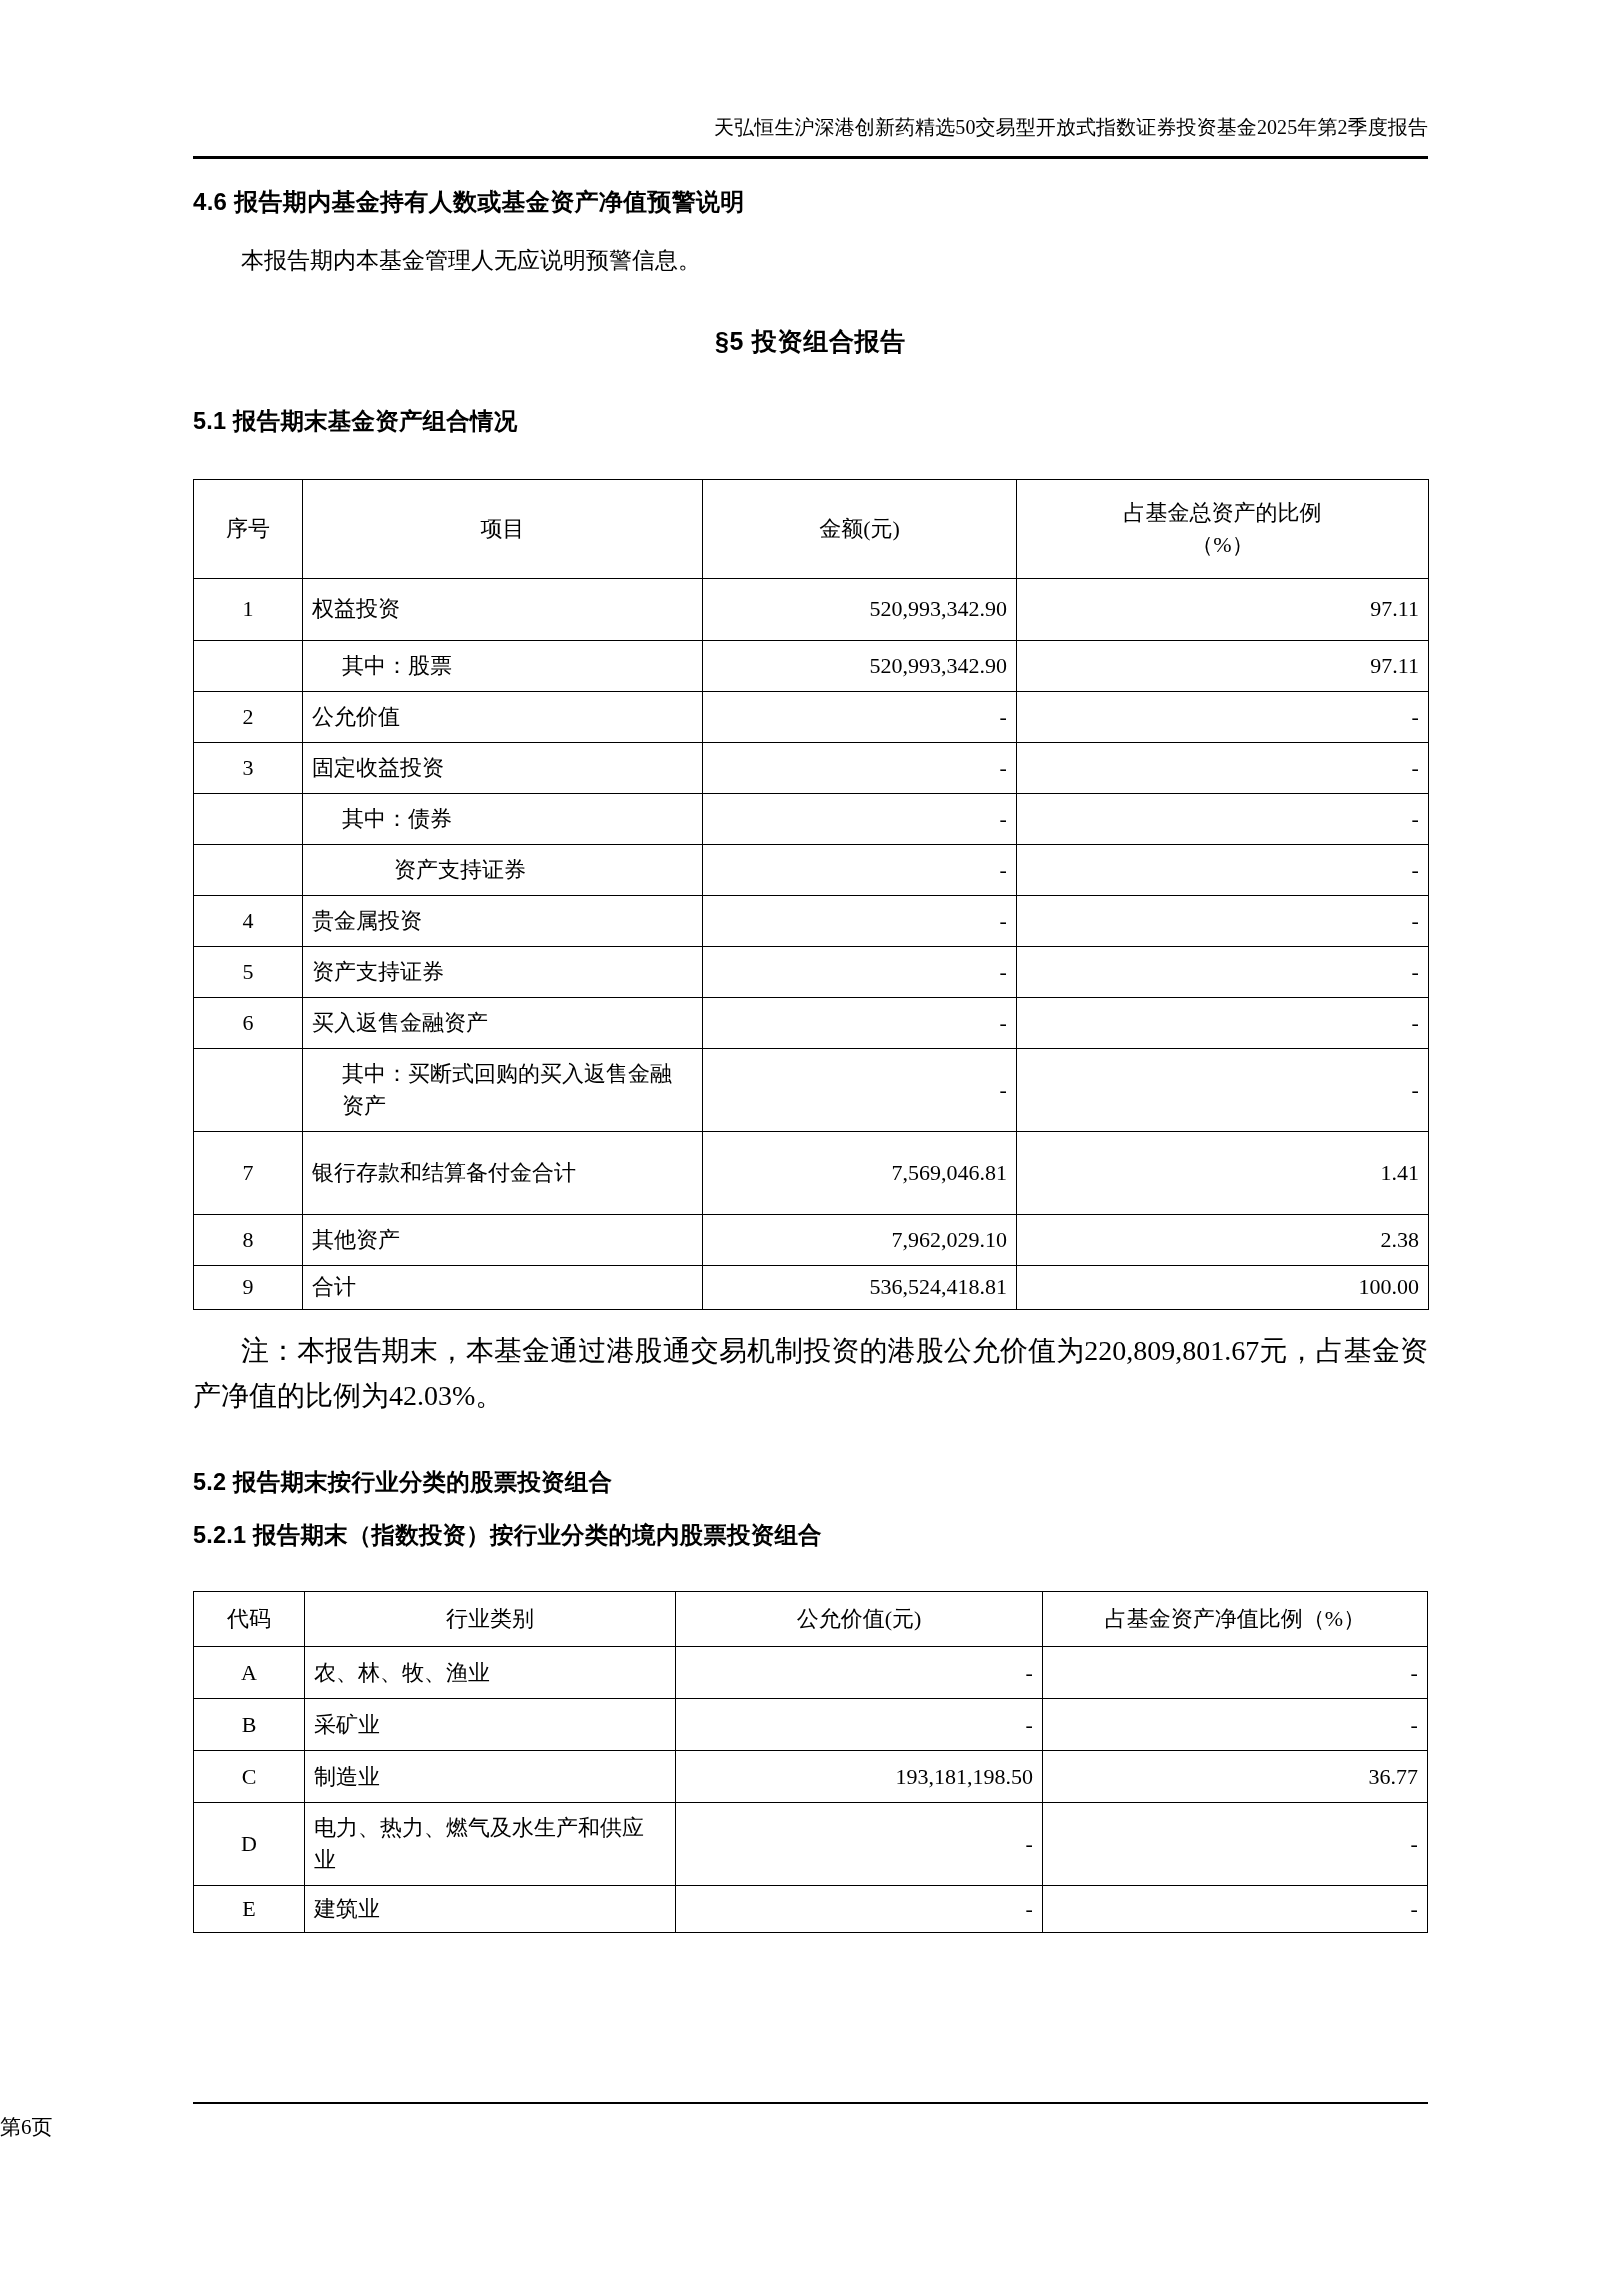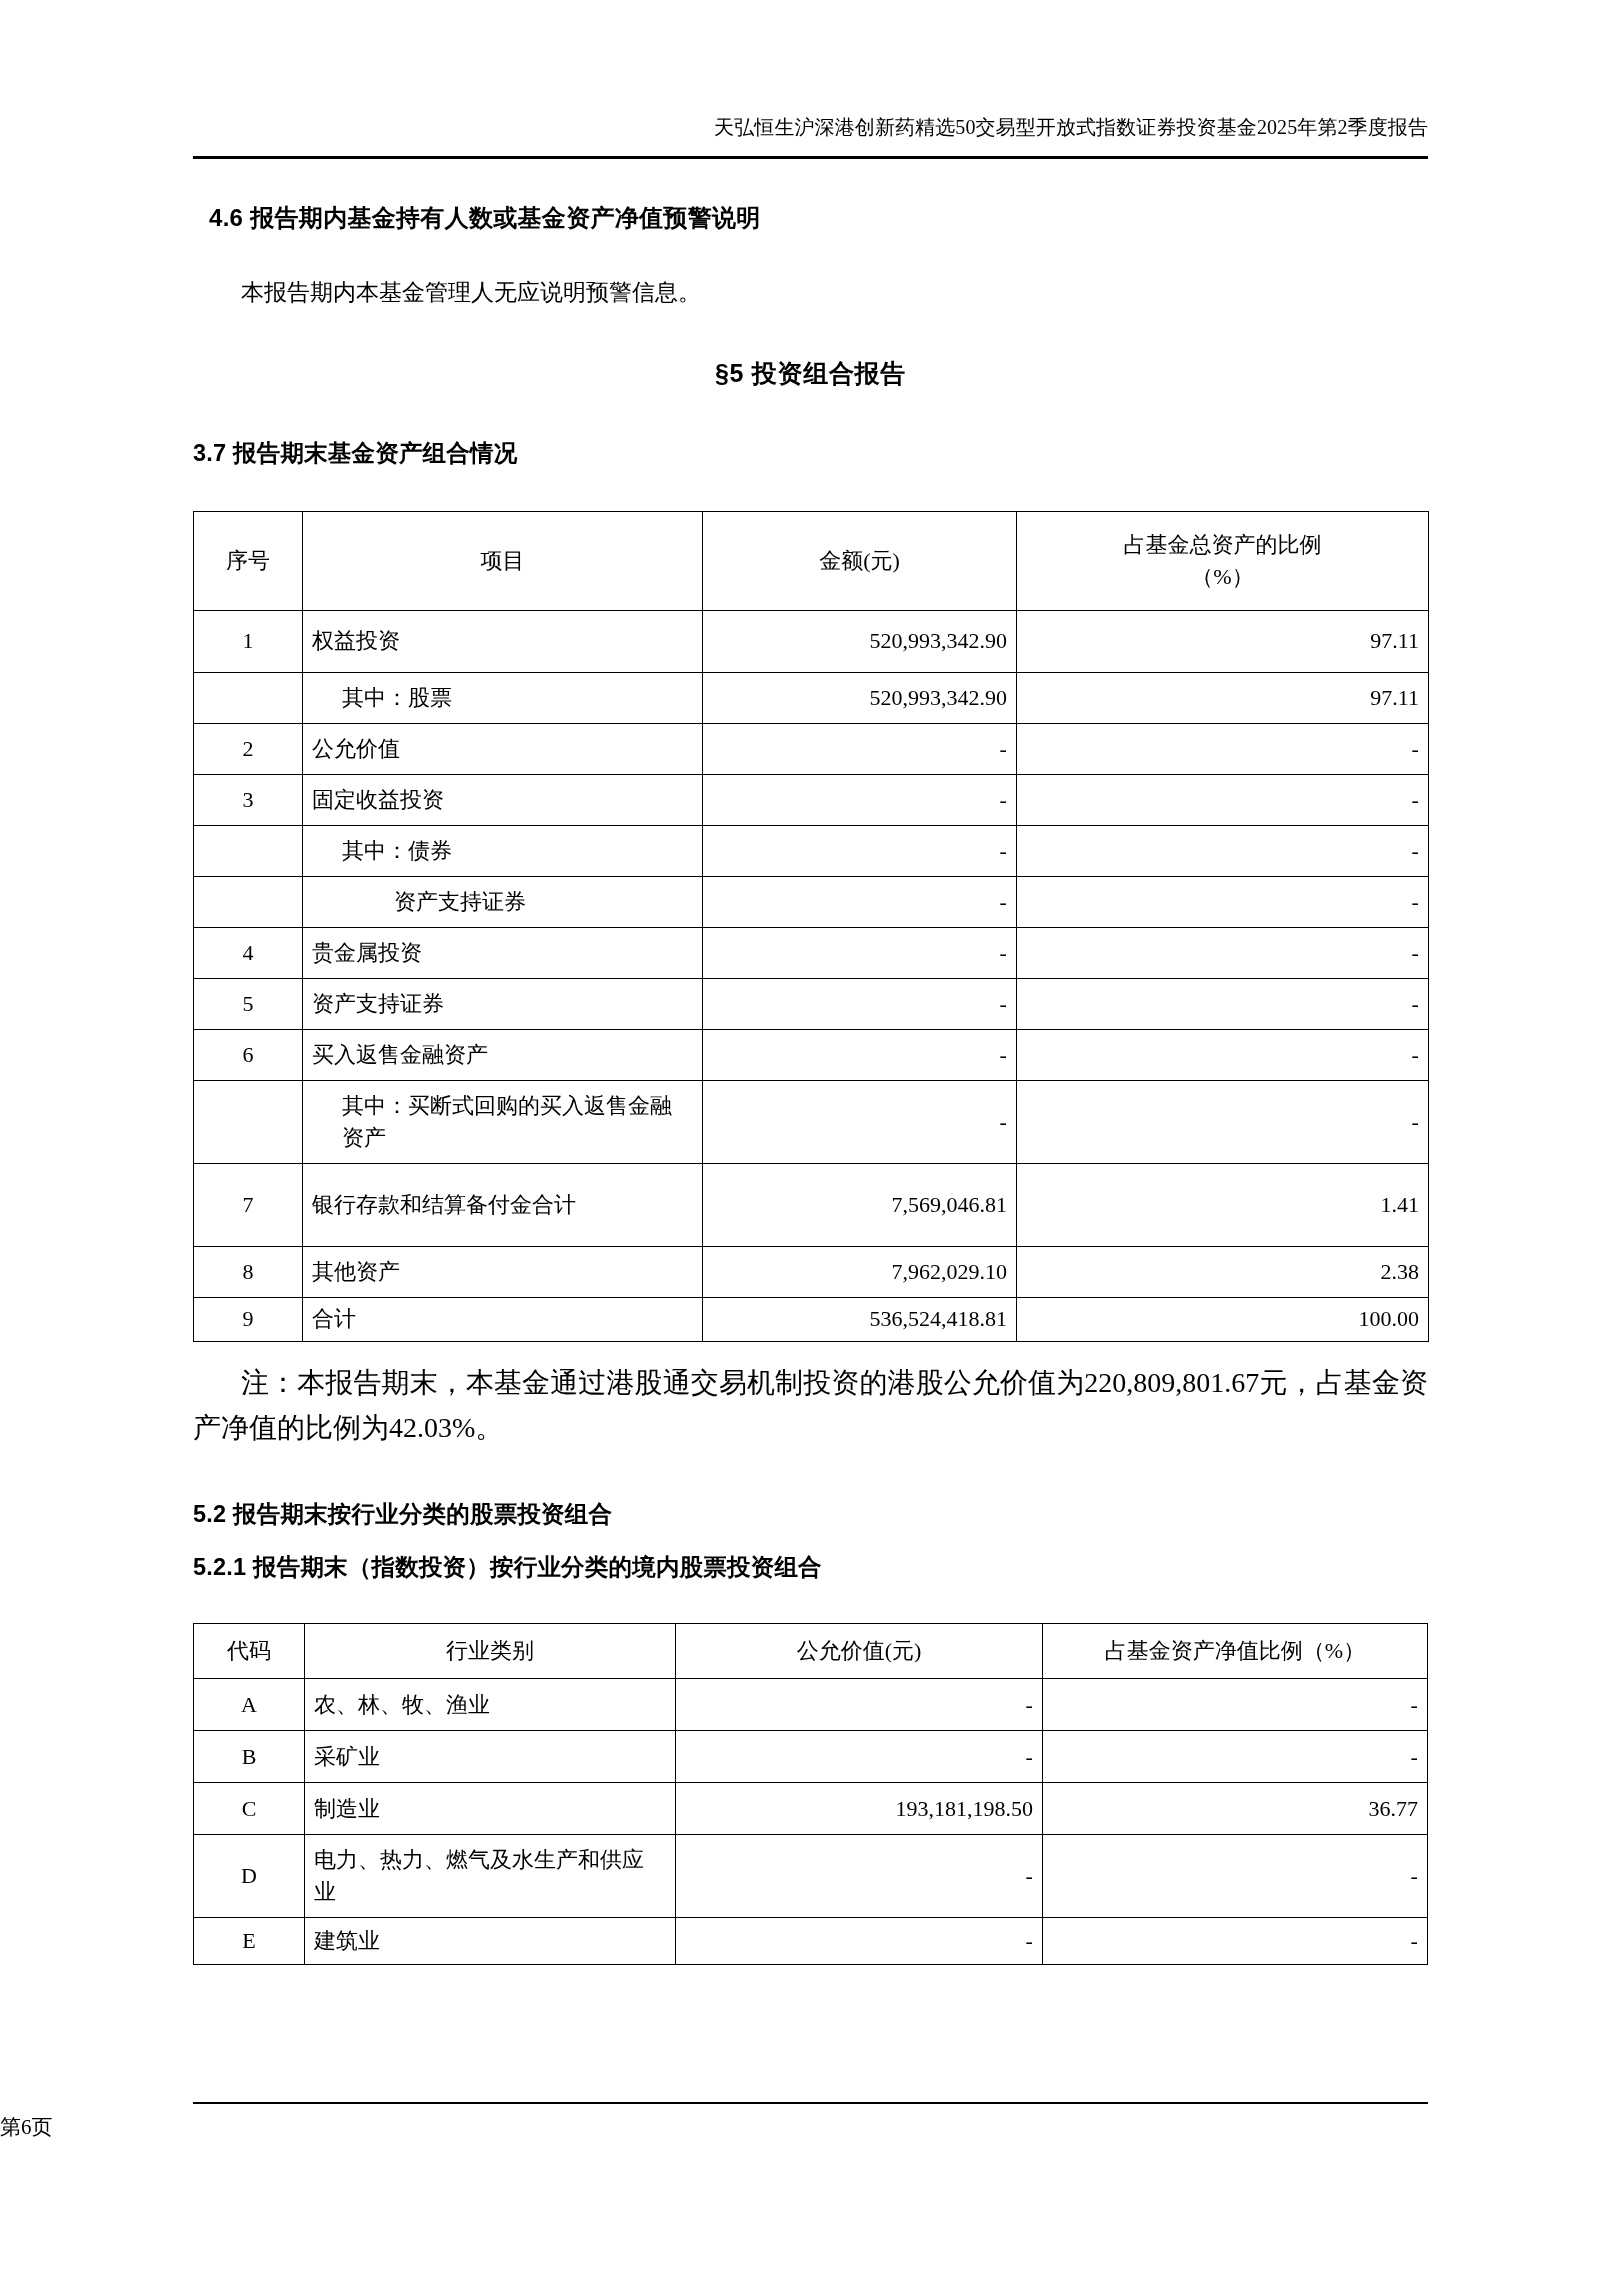--- a/index.html
+++ b/index.html
@@ -48,21 +48,21 @@
 
   
   .content {
     position: absolute;
     left: 193px;
     top: 180px;
     width: 1235px;
   }
 
   h2.sec-head {
-    margin: 16px;
+    margin: 0;
     font-size: 24px;
     font-weight: bold;
     font-family: "Liberation Sans", "DejaVu Sans", sans-serif;
     line-height: 1.5;
     letter-spacing: 0.3px;
   }
   h3.sec-head-sm {
     margin: 0;
     font-size: 23.5px;
     font-weight: bold;
@@ -166,21 +166,21 @@
   <div class="content">
 
     <h2 class="sec-head">4.6 报告期内基金持有人数或基金资产净值预警说明</h2>
     <div class="gap-a"></div>
     <p class="body-par">本报告期内本基金管理人无应说明预警信息。</p>
 
     <div class="gap-d"></div>
     <div class="center-head">§5 投资组合报告</div>
     <div class="gap-d"></div>
 
-    <h3 class="sec-head-sm">3.7 报告期末基金资产组合情况</h3>
+    <h3 class="sec-head-sm">5.1 报告期末基金资产组合情况</h3>
     <div class="gap-c"></div>
 
     <table class="doc-table t1">
       <colgroup>
           <col class="w1">
           <col class="w2">
           <col class="w3">
           <col class="w4">
         </colgroup>
       <tbody>

